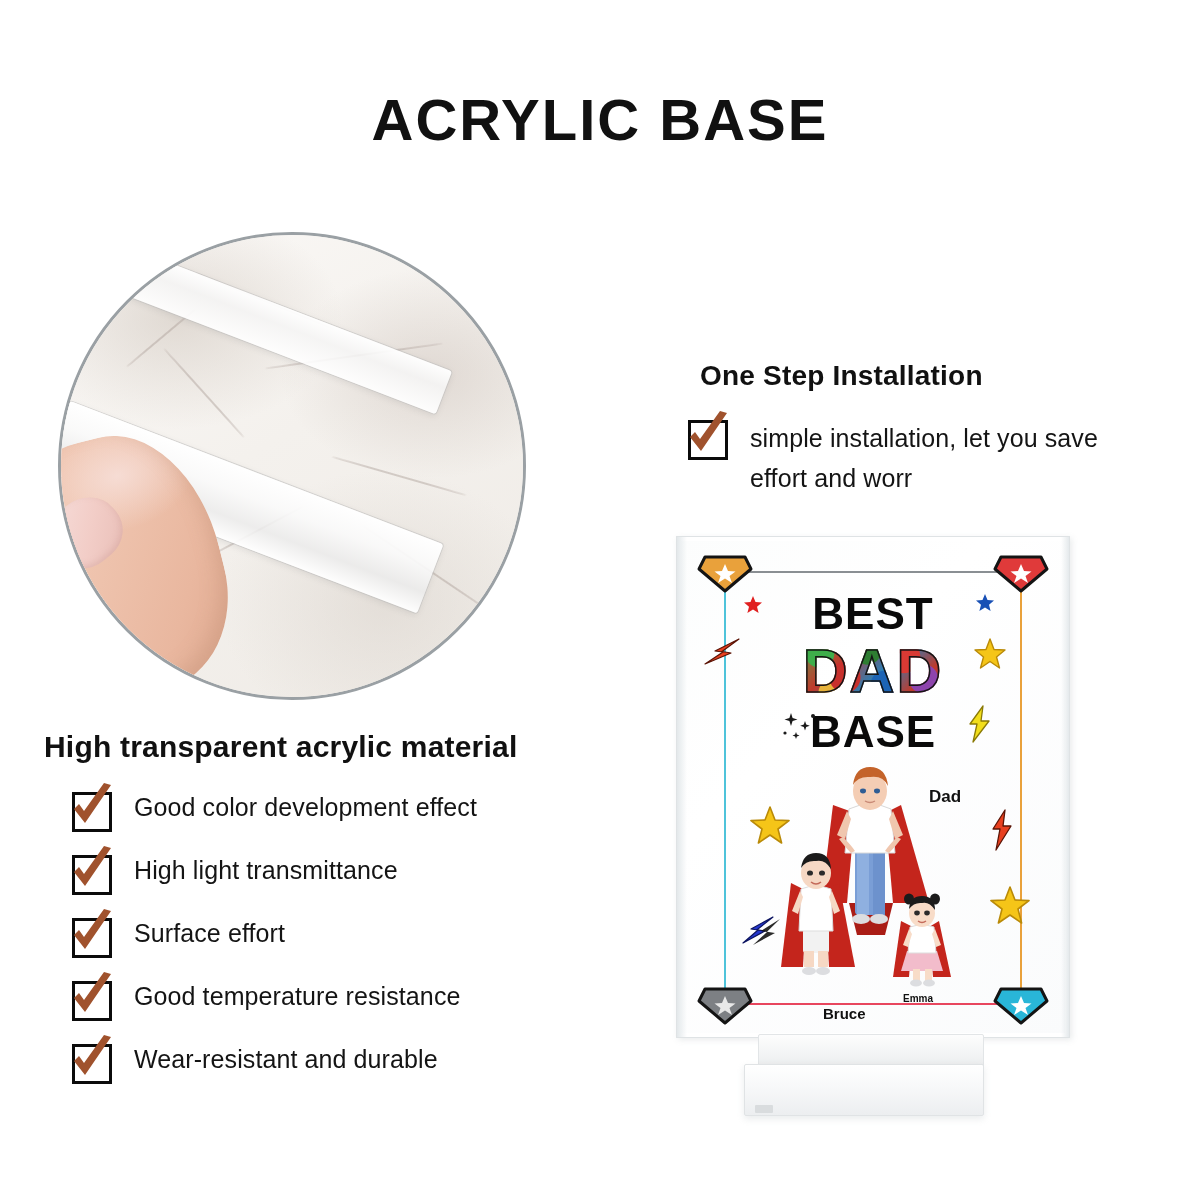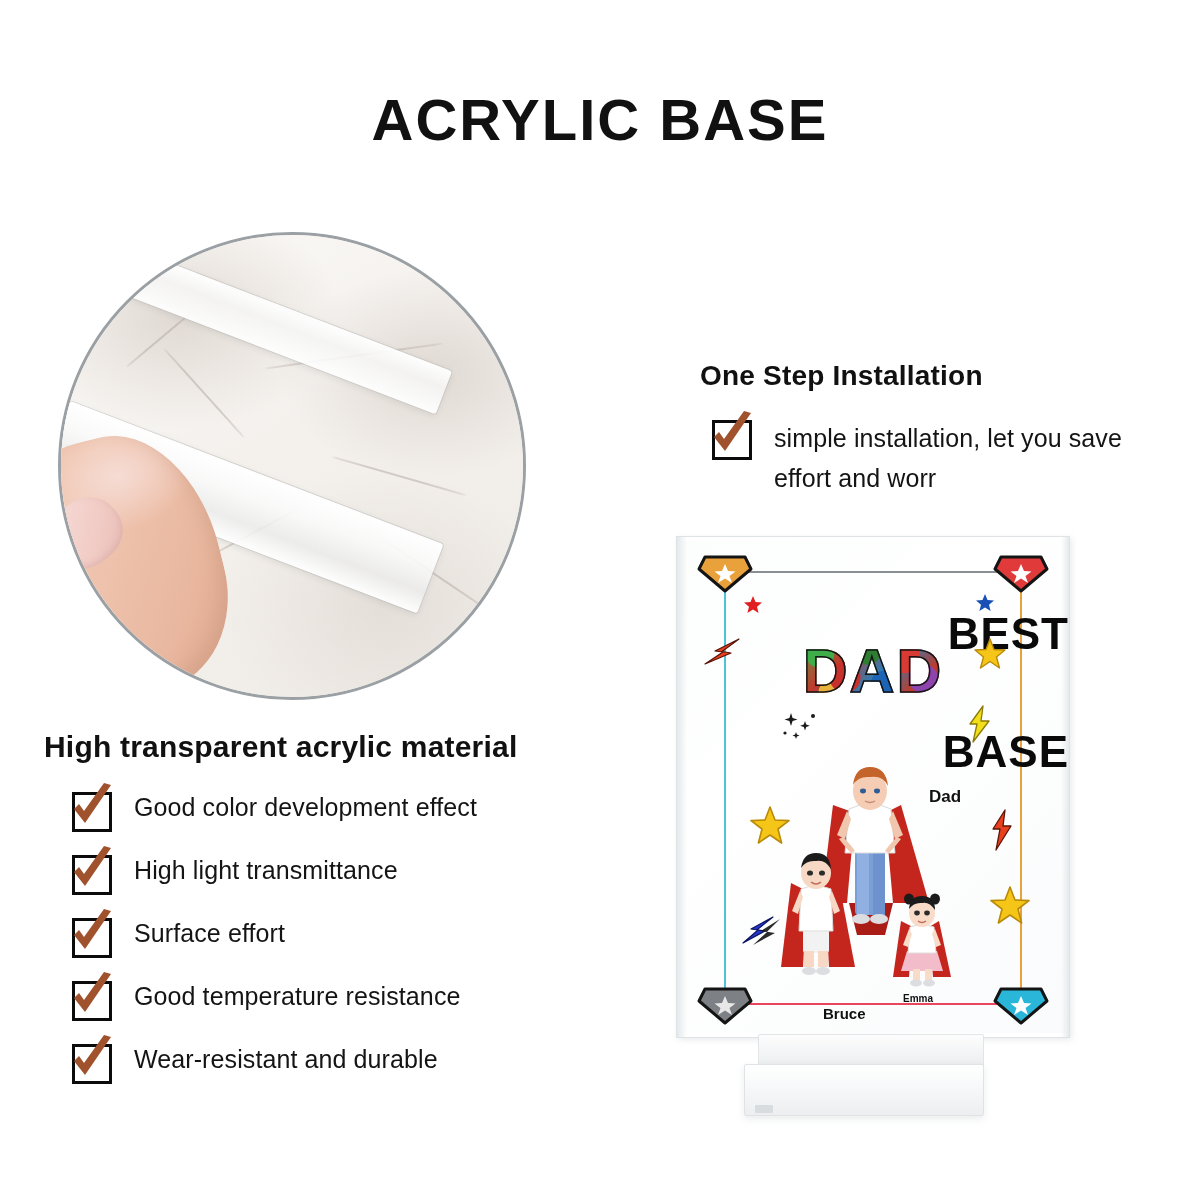--- a/index.html
+++ b/index.html
@@ -134,21 +134,21 @@
     top: 360px;
     font-size: 28px;
     letter-spacing: .2px;
   }
 
   
   .check-list {
     position: absolute;
   }
   #list-material { left: 72px; top: 790px; width: 520px; }
-  #list-install  { left: 712px; top: 418px; width: 470px; }
+  #list-install  { left: 688px; top: 418px; width: 470px; }
 
   .check-row {
     display: flex;
     align-items: flex-start;
     margin-bottom: 20px;
   }
   #list-material .check-row { margin-bottom: 21px; }
 
   .checkbox {
     position: relative;
@@ -209,26 +209,25 @@
   .fl-left   { left: 47px;  top: 36px;  width: 2px;   height: 430px; background: #4ec3da; }
   .fl-right  { left: 343px; top: 36px;  width: 2px;   height: 430px; background: #e9a13b; }
 
   
   .badge { position: absolute; width: 56px; height: 44px; }
 
   
   .art-best, .art-ever {
     position: absolute;
     width: 100%;
-    text-align: right;
+    text-align: center;
     font-family: "Liberation Sans", sans-serif;
     font-weight: 700;
     color: #0a0a0a;
     letter-spacing: 1px;
-    margin-top: 20px;
   }
   .art-best { top: 52px;  font-size: 44px; }
   .art-dad  { position: absolute; top: 98px; width: 100%; text-align: center; font-size: 62px; font-weight: 700; letter-spacing: 2px; }
   .art-ever { top: 170px; font-size: 44px; }
 
   .dad-text {
     background-image:
       radial-gradient(circle at 12% 25%, #3fae4a 0 14px, rgba(0,0,0,0) 15px),
       radial-gradient(circle at 30% 60%, #c8302c 0 15px, rgba(0,0,0,0) 16px),
       radial-gradient(circle at 46% 22%, #2e7d32 0 13px, rgba(0,0,0,0) 14px),

